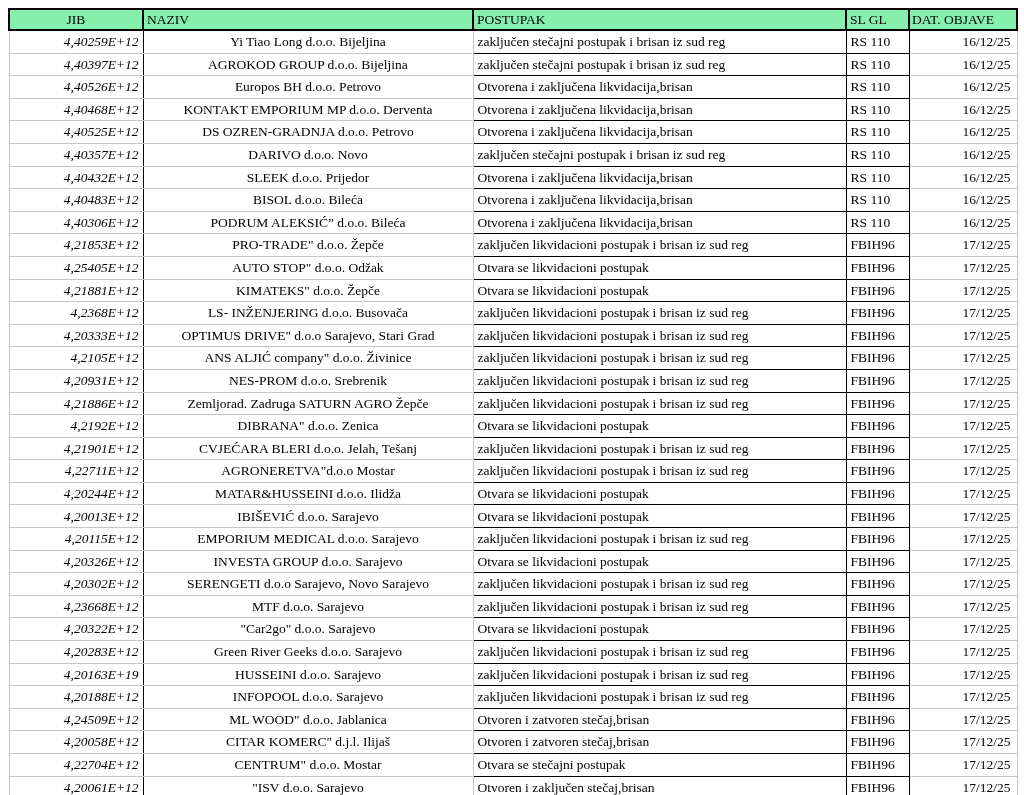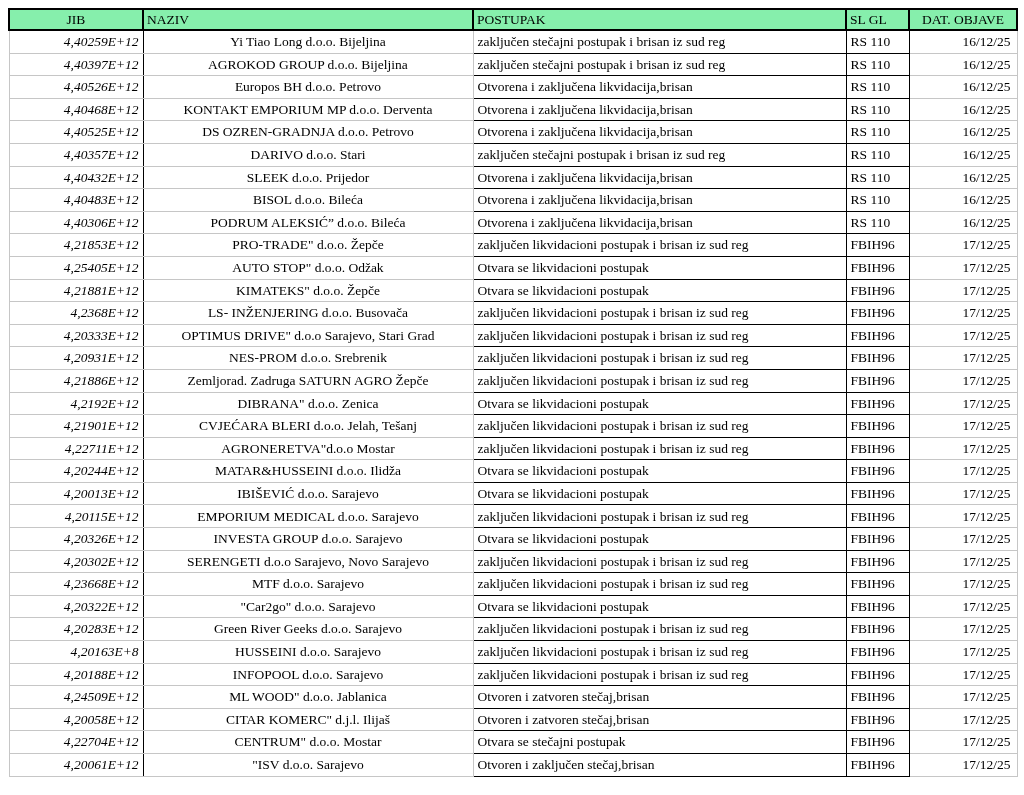--- a/index.html
+++ b/index.html
@@ -31,21 +31,21 @@
   .reg-table th {
     background: #86efac;
     border: 2px solid #000000;
     height: 19px;
     padding: 0 3px;
     font-weight: normal;
     text-align: left;
     color: #000000;
   }
   .reg-table th.c-jib { text-align: center; }
-  .reg-table th.c-dat { padding-left: 12px; padding-right: 2px; }
+  .reg-table th.c-dat { padding-left: 2px; padding-right: 2px; }
   .reg-table td {
     height: 21.6px;
     padding: 0 4px;
     background: #ffffff;
     border: 1px solid #c6c6c6;
     color: #000000;
   }
   .reg-table td.c-jib {
     text-align: right;
     border-right: 1.5px solid #000000;
@@ -114,21 +114,21 @@
         </tr>
         <tr>
           <td class="c-jib">4,40525E+12</td>
           <td class="c-naziv">DS OZREN-GRADNJA d.o.o. Petrovo</td>
           <td class="c-postupak">Otvorena i zaključena likvidacija,brisan</td>
           <td class="c-slgl">RS 110</td>
           <td class="c-dat">16/12/25</td>
         </tr>
         <tr>
           <td class="c-jib">4,40357E+12</td>
-          <td class="c-naziv">DARIVO d.o.o. Stari</td>
+          <td class="c-naziv">DARIVO d.o.o. Novo</td>
           <td class="c-postupak">zaključen stečajni postupak i brisan iz sud reg</td>
           <td class="c-slgl">RS 110</td>
           <td class="c-dat">16/12/25</td>
         </tr>
         <tr>
           <td class="c-jib">4,40432E+12</td>
           <td class="c-naziv">SLEEK d.o.o. Prijedor</td>
           <td class="c-postupak">Otvorena i zaključena likvidacija,brisan</td>
           <td class="c-slgl">RS 110</td>
           <td class="c-dat">16/12/25</td>
@@ -176,20 +176,27 @@
           <td class="c-dat">17/12/25</td>
         </tr>
         <tr>
           <td class="c-jib">4,20333E+12</td>
           <td class="c-naziv">OPTIMUS DRIVE" d.o.o Sarajevo, Stari Grad</td>
           <td class="c-postupak">zaključen likvidacioni postupak i brisan iz sud reg</td>
           <td class="c-slgl">FBIH96</td>
           <td class="c-dat">17/12/25</td>
         </tr>
         <tr>
+          <td class="c-jib">4,2105E+12</td>
+          <td class="c-naziv">ANS ALJIĆ company" d.o.o. Živinice</td>
+          <td class="c-postupak">zaključen likvidacioni postupak i brisan iz sud reg</td>
+          <td class="c-slgl">FBIH96</td>
+          <td class="c-dat">17/12/25</td>
+        </tr>
+        <tr>
           <td class="c-jib">4,20931E+12</td>
           <td class="c-naziv">NES-PROM d.o.o.  Srebrenik</td>
           <td class="c-postupak">zaključen likvidacioni postupak i brisan iz sud reg</td>
           <td class="c-slgl">FBIH96</td>
           <td class="c-dat">17/12/25</td>
         </tr>
         <tr>
           <td class="c-jib">4,21886E+12</td>
           <td class="c-naziv">Zemljorad. Zadruga SATURN AGRO Žepče</td>
           <td class="c-postupak">zaključen likvidacioni postupak i brisan iz sud reg</td>
@@ -267,21 +274,21 @@
           <td class="c-dat">17/12/25</td>
         </tr>
         <tr>
           <td class="c-jib">4,20283E+12</td>
           <td class="c-naziv">Green River Geeks d.o.o. Sarajevo</td>
           <td class="c-postupak">zaključen likvidacioni postupak i brisan iz sud reg</td>
           <td class="c-slgl">FBIH96</td>
           <td class="c-dat">17/12/25</td>
         </tr>
         <tr>
-          <td class="c-jib">4,20163E+8</td>
+          <td class="c-jib">4,20163E+19</td>
           <td class="c-naziv">HUSSEINI d.o.o. Sarajevo</td>
           <td class="c-postupak">zaključen likvidacioni postupak i brisan iz sud reg</td>
           <td class="c-slgl">FBIH96</td>
           <td class="c-dat">17/12/25</td>
         </tr>
         <tr>
           <td class="c-jib">4,20188E+12</td>
           <td class="c-naziv">INFOPOOL  d.o.o. Sarajevo</td>
           <td class="c-postupak">zaključen likvidacioni postupak i brisan iz sud reg</td>
           <td class="c-slgl">FBIH96</td>

